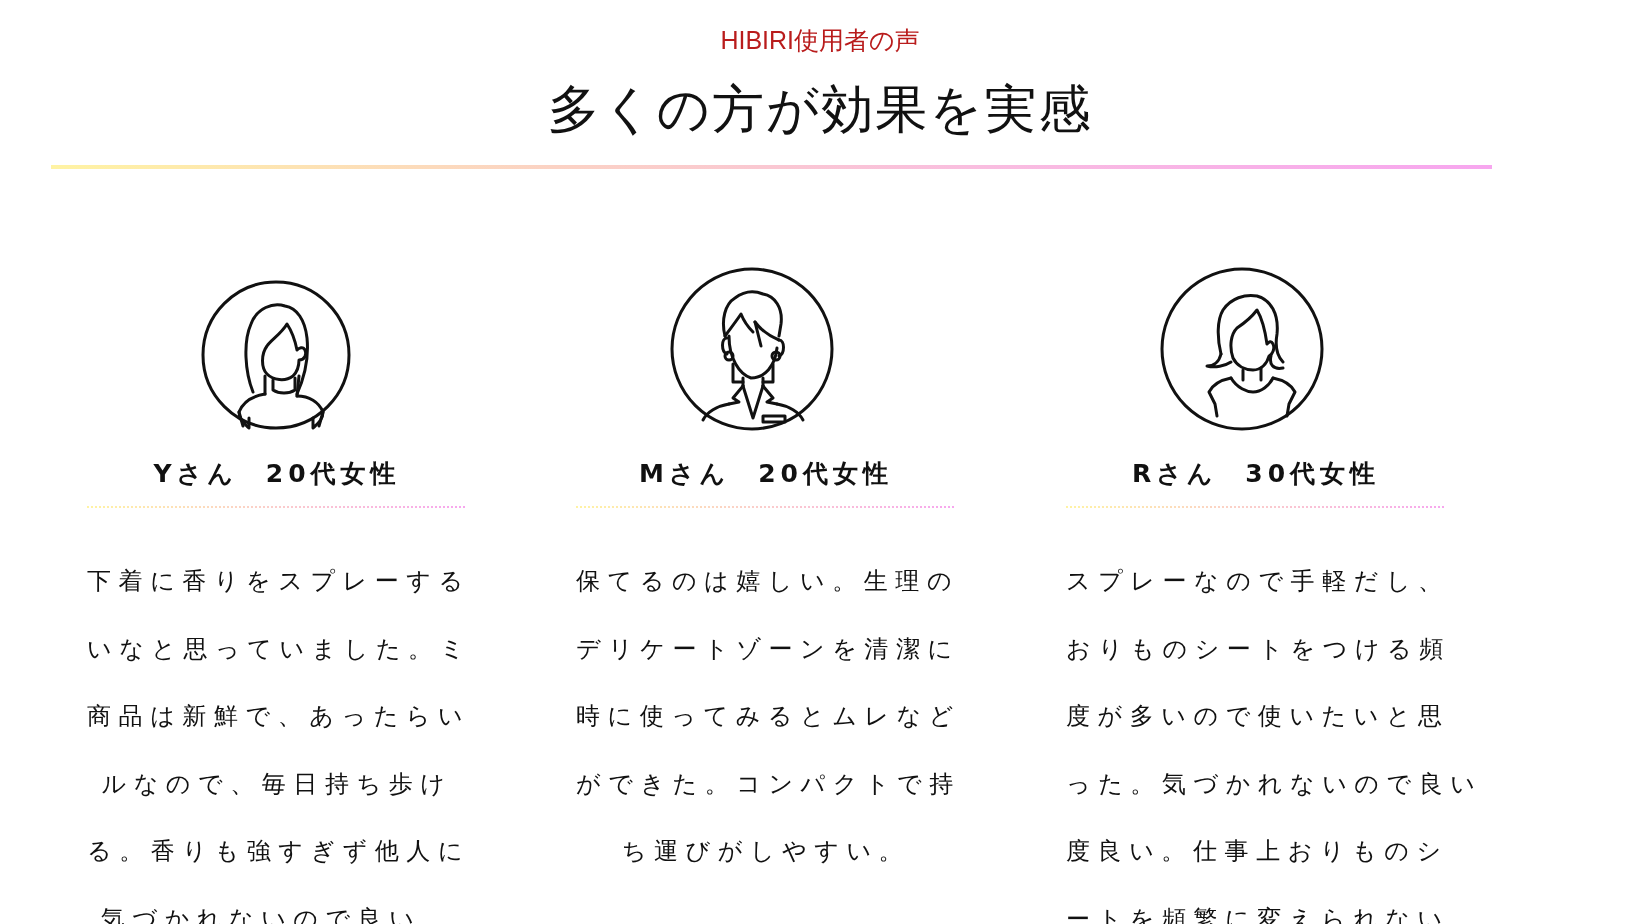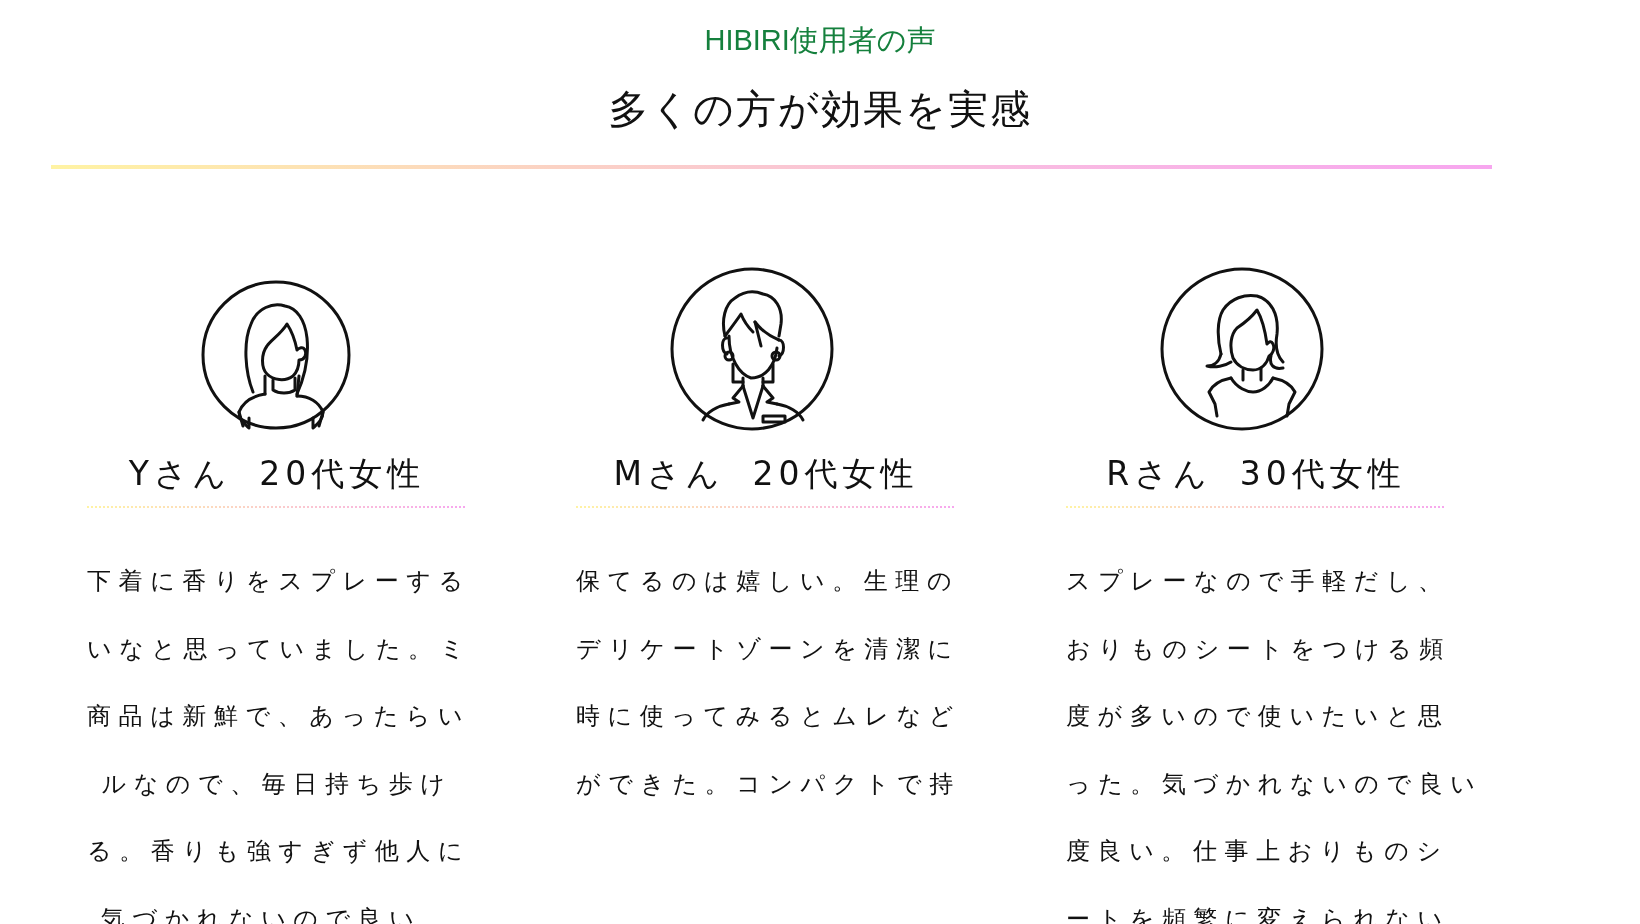--- a/index.html
+++ b/index.html
@@ -15,32 +15,32 @@
       font-family: "DejaVu Sans", "Liberation Sans", sans-serif;
       color: #111;
     }
     .subtitle {
       position: absolute;
       top: 24px;
       left: 0;
       width: 1640px;
       text-align: center;
       font-family: "Liberation Sans", "DejaVu Sans", sans-serif;
-      font-size: 29px;
-      color: #15803d;
+      font-size: 25px;
+      color: #b91c1c;
       letter-spacing: 0px;
       line-height: 32px;
     }
     .title {
       position: absolute;
       top: 84px;
       left: 0;
       width: 1640px;
       text-align: center;
-      font-size: 40px;
+      font-size: 52px;
       line-height: 50px;
       color: #111;
       letter-spacing: 2px;
       font-weight: normal;
       margin: 0;
     }
     .title-line {
       position: absolute;
       top: 165px;
       left: 51px;
@@ -67,22 +67,22 @@
     .card-1 .avatar { top: 2px; margin-left: -1px; }
     .card-2 .avatar { top: -4px; margin-left: -14px; }
     .card-3 .avatar { top: -4px; margin-left: -14px; }
     .avatar svg { width: 166px; height: 166px; display: block; }
     .person-name {
       position: absolute;
       top: 186px;
       left: 0;
       width: 380px;
       text-align: center;
-      font-size: 33px;
-      font-weight: normal;
+      font-size: 25px;
+      font-weight: bold;
       letter-spacing: 5px;
       line-height: 36px;
       color: #111;
     }
     .person-name .gap { display: inline-block; width: 28px; }
     .divider {
       position: absolute;
       top: 236px;
       left: 0;
       width: 380px;
@@ -187,20 +187,21 @@
   </div>
   <div class="person-name">
     <span>Mさん</span><span class="gap"></span><span>20代女性</span>
   </div>
   <div class="divider"></div>
   <div class="body-text">
     <span class="line">保てるのは嬉しい。生理の</span>
     <span class="line">デリケートゾーンを清潔に</span>
     <span class="line">時に使ってみるとムレなど</span>
     <span class="line">ができた。コンパクトで持</span>
+    <span class="line">ち運びがしやすい。</span>
   </div>
 </div>
 
 <div class="card card-3">
   <div class="avatar">
     <svg viewBox="0 0 166 166" fill="none" stroke="#111" stroke-width="3" stroke-linecap="round" stroke-linejoin="round">
       <circle cx="83" cy="83" r="80"></circle>
 
       <path d="M62 88 C58 72 58 54 64 44 C72 32 86 28 98 30 C112 34 120 48 118 68 C116 80 118 90 124 96"></path>
 

